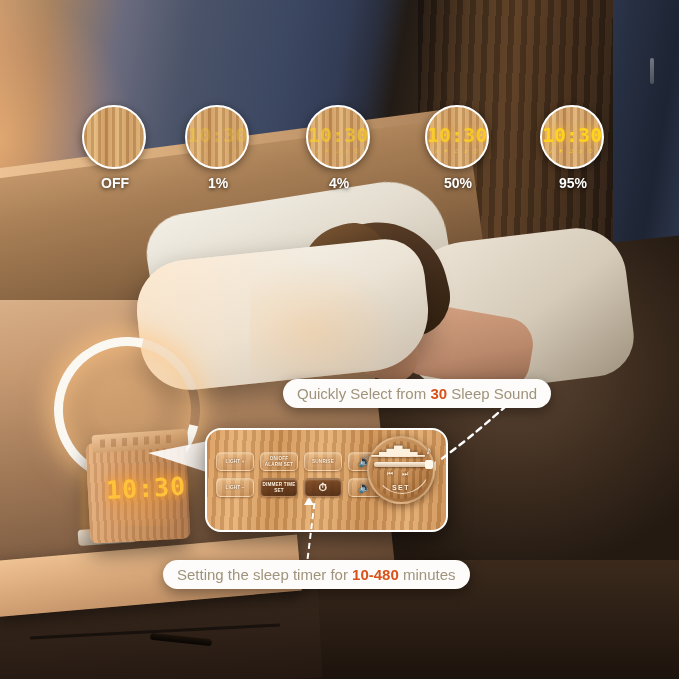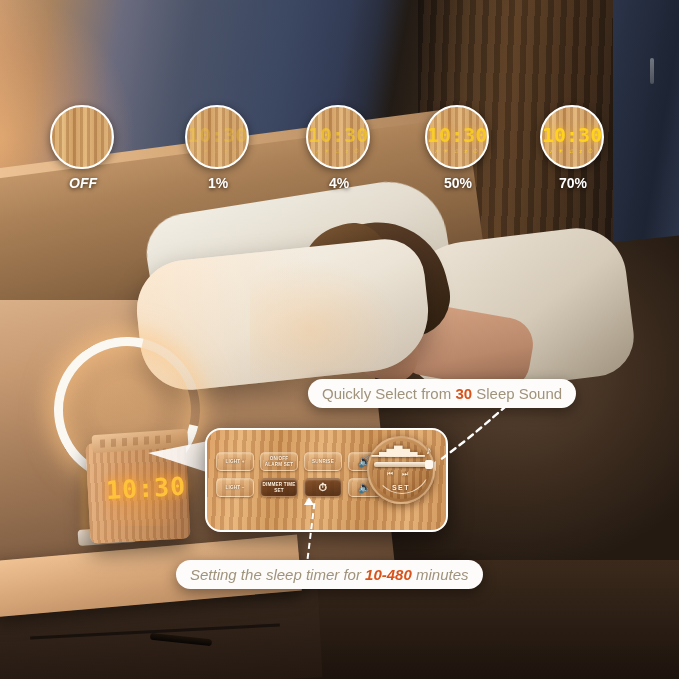--- a/index.html
+++ b/index.html
@@ -190,22 +190,22 @@
     border-left-color:transparent;border-right-color:transparent;border-radius:0 0 28px 28px;}
   .dial-set{position:absolute;left:367px;top:484px;width:68px;text-align:center;z-index:3;
     font-size:7px;font-weight:bold;color:#fff3e2;letter-spacing:1.5px;
     text-shadow:0 0 3px rgba(70,35,10,.9);}
 
   
   .pill{position:absolute;border-radius:16px;background:#fdfcfa;
     font-size:15px;color:#a0937c;white-space:nowrap;
     padding:6px 14px;box-shadow:0 4px 14px rgba(0,0,0,.4);}
   .pill b{color:#d8521a;}
-  #pill-sound{left:308px;top:379px;}
-  #pill-timer{left:176px;top:560px;font-style:italic;}
+  #pill-sound{left:283px;top:379px;}
+  #pill-timer{left:163px;top:560px;}
 
   
   .dash-v{position:absolute;left:310px;top:503px;width:0;height:56px;
     border-left:2px dashed #ffffff;transform:rotate(7deg);}
   .dash-arrow-up{position:absolute;left:304px;top:497px;width:0;height:0;
     border-left:5px solid transparent;border-right:5px solid transparent;
     border-bottom:8px solid #ffffff;}
   .dash-curve{position:absolute;left:432px;top:404px;width:80px;height:66px;}
   .dash-arrow-left{position:absolute;left:427px;top:461px;width:0;height:0;
     border-top:5px solid transparent;border-bottom:5px solid transparent;
@@ -256,21 +256,21 @@
 
   <div class="clock-side-glow"></div>
   <div class="clock"></div>
   <div class="clock-top"></div>
   <div class="clock-face"></div>
   <div class="clock-digits">10:30</div>
 
 
   <div class="levels">
 
-    <div class="level" style="left:50px;font-style:italic;">
+    <div class="level" style="left:82px;">
       <div class="lv-circle" style="opacity:1;">
         <div class="lv-digits" style="opacity:0;"></div>
         <div class="lv-icons" style="opacity:0;"></div>
       </div>
       <div class="lv-label">OFF</div>
     </div>
 
     <div class="level" style="left:185px;">
       <div class="lv-circle">
         <div class="lv-digits" style="opacity:.30;">10:30</div>
@@ -293,21 +293,21 @@
         <div class="lv-icons" style="opacity:.8;">♪ ☀ ♫ z ⏱</div>
       </div>
       <div class="lv-label">50%</div>
     </div>
 
     <div class="level" style="left:540px;">
       <div class="lv-circle">
         <div class="lv-digits" style="opacity:1;text-shadow:0 0 9px rgba(255,190,40,.9);">10:30</div>
         <div class="lv-icons" style="opacity:1;">♪ ☀ ♫ z ⏱</div>
       </div>
-      <div class="lv-label">70%</div>
+      <div class="lv-label">95%</div>
     </div>
   </div>
 
   <div class="panel-wedge"></div>
 
   <div class="panel"></div>
 
   <div class="btn" style="left:216px;top:452px;width:38px;height:19px;">LIGHT +</div>
   <div class="btn" style="left:260px;top:452px;width:38px;height:19px;">ON/OFF
 ALARM SET</div>

